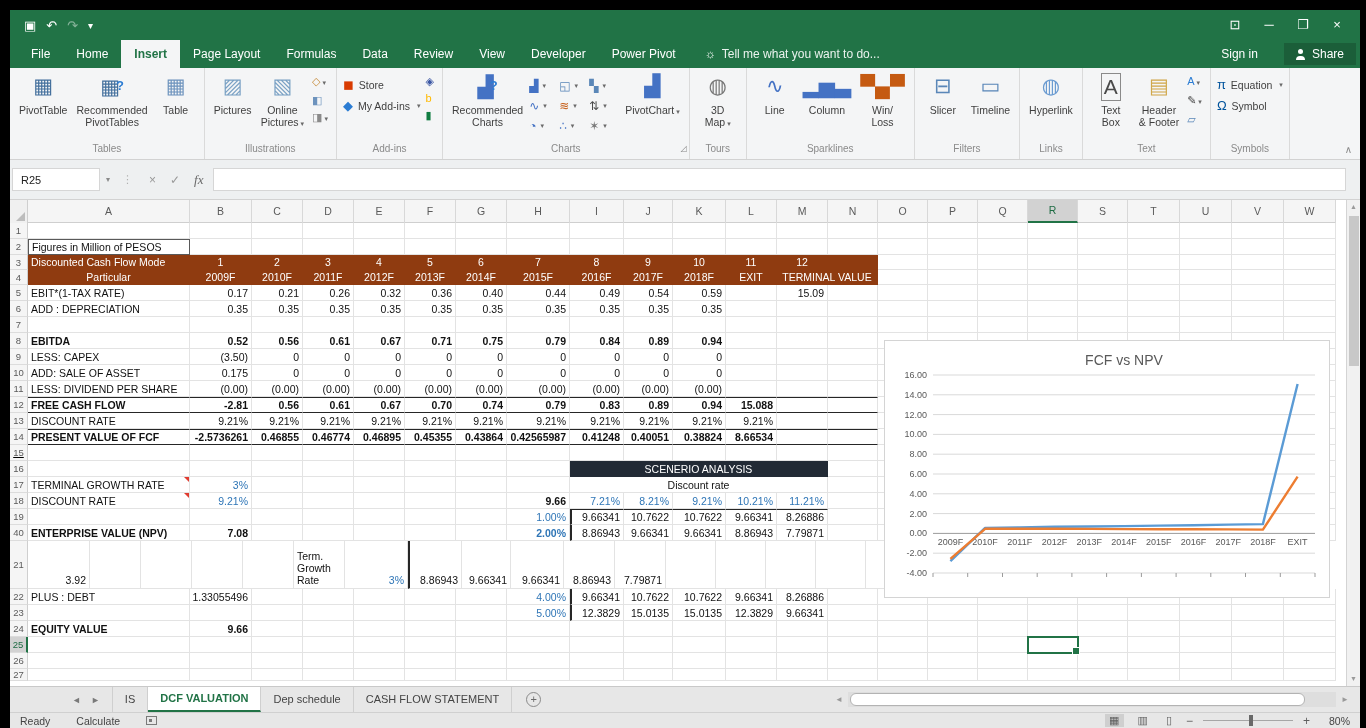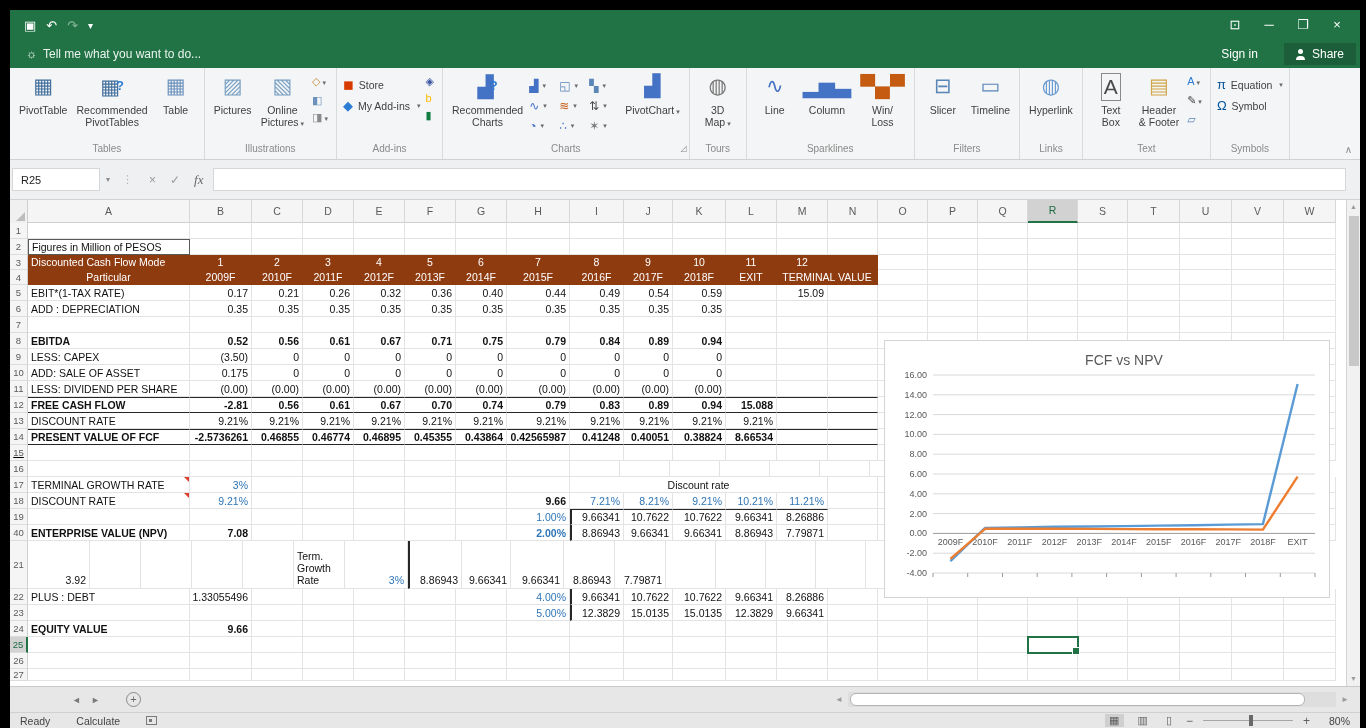--- a/index.html
+++ b/index.html
@@ -138,20 +138,32 @@
     </div>
     <div class="caption" data-name="caption-buttons">
       <span data-name="ribbon-display-icon">⊡</span>
       <span data-name="minimize-icon">─</span>
       <span data-name="restore-icon">❐</span>
       <span data-name="close-icon">×</span>
     </div>
   </div>
 
   <div class="menubar" data-name="menu-bar">
+    <div class="mtabs" data-name="ribbon-tabs">
+        <div class="mtab" data-name="tab-file">File</div>
+        <div class="mtab" data-name="tab-home">Home</div>
+        <div class="mtab active" data-name="tab-insert">Insert</div>
+        <div class="mtab" data-name="tab-page-layout">Page Layout</div>
+        <div class="mtab" data-name="tab-formulas">Formulas</div>
+        <div class="mtab" data-name="tab-data">Data</div>
+        <div class="mtab" data-name="tab-review">Review</div>
+        <div class="mtab" data-name="tab-view">View</div>
+        <div class="mtab" data-name="tab-developer">Developer</div>
+        <div class="mtab" data-name="tab-power-pivot">Power Pivot</div>
+      </div>
     <div class="tellme" data-name="tell-me-box">
       <span data-name="tell-me-icon">☼</span>
       <span data-name="tell-me-label">Tell me what you want to do...</span>
     </div>
     <div class="menubar-right" data-name="account-area">
       <span data-name="sign-in-link">Sign in</span>
       <span class="share-btn" data-name="share-button">
         <span class="person-icon" data-name="share-icon"></span>
         <span data-name="share-label">Share</span>
       </span>
@@ -795,20 +807,21 @@
         <div class="grow" data-name="grid-row-16" style="height: 16px;">
           <div class="rh" data-name="row-header-16">16</div>
           <div class="cell" data-name="cell-A16" style="width: 162px;"></div>
           <div class="cell" data-name="cell-B16" style="width: 62px;"></div>
           <div class="cell" data-name="cell-C16" style="width: 51px;"></div>
           <div class="cell" data-name="cell-D16" style="width: 51px;"></div>
           <div class="cell" data-name="cell-E16" style="width: 51px;"></div>
           <div class="cell" data-name="cell-F16" style="width: 51px;"></div>
           <div class="cell" data-name="cell-G16" style="width: 51px;"></div>
           <div class="cell" data-name="cell-H16" style="width: 63px;"></div>
+          <div class="cell dark" data-name="cell-I16" style="width: 258px;">SCENERIO ANALYSIS</div>
           <div class="cell" data-name="cell-N16" style="width: 50px;"></div>
           <div class="cell" data-name="cell-O16" style="width: 50px;"></div>
           <div class="cell" data-name="cell-P16" style="width: 50px;"></div>
           <div class="cell" data-name="cell-Q16" style="width: 50px;"></div>
           <div class="cell" data-name="cell-R16" style="width: 50px;"></div>
           <div class="cell" data-name="cell-S16" style="width: 50px;"></div>
           <div class="cell" data-name="cell-T16" style="width: 52px;"></div>
           <div class="cell" data-name="cell-U16" style="width: 52px;"></div>
           <div class="cell" data-name="cell-V16" style="width: 52px;"></div>
           <div class="cell" data-name="cell-W16" style="width: 52px;"></div>
@@ -1155,20 +1168,26 @@
     <div class="vthumb" data-name="vertical-scrollbar-thumb"></div>
     <div class="vspacer"></div>
     <span class="arr" data-name="scroll-down-icon">▼</span>
   </div>
 
   <div class="tabstrip" data-name="sheet-tab-strip">
     <div class="tabnav" data-name="sheet-navigation">
       <span data-name="sheet-prev-icon">◄</span>
       <span data-name="sheet-next-icon">►</span>
     </div>
+    <div style="display:flex;" data-name="sheet-tabs">
+        <div class="stab" data-name="sheet-tab-is">IS</div>
+        <div class="stab active" data-name="sheet-tab-dcf-valuation">DCF VALUATION</div>
+        <div class="stab" data-name="sheet-tab-dep-schedule">Dep schedule</div>
+        <div class="stab" data-name="sheet-tab-cash-flow-statement">CASH FLOW STATEMENT</div>
+      </div>
     <span class="addsheet" data-name="add-sheet-icon">+</span>
     <div class="hscroll" data-name="horizontal-scrollbar">
       <span class="arr" data-name="scroll-left-icon">◄</span>
       <div class="htrack" data-name="horizontal-scrollbar-track">
         <div class="hthumb" data-name="horizontal-scrollbar-thumb"></div>
       </div>
       <span class="arr" data-name="scroll-right-icon">►</span>
     </div>
   </div>
 

